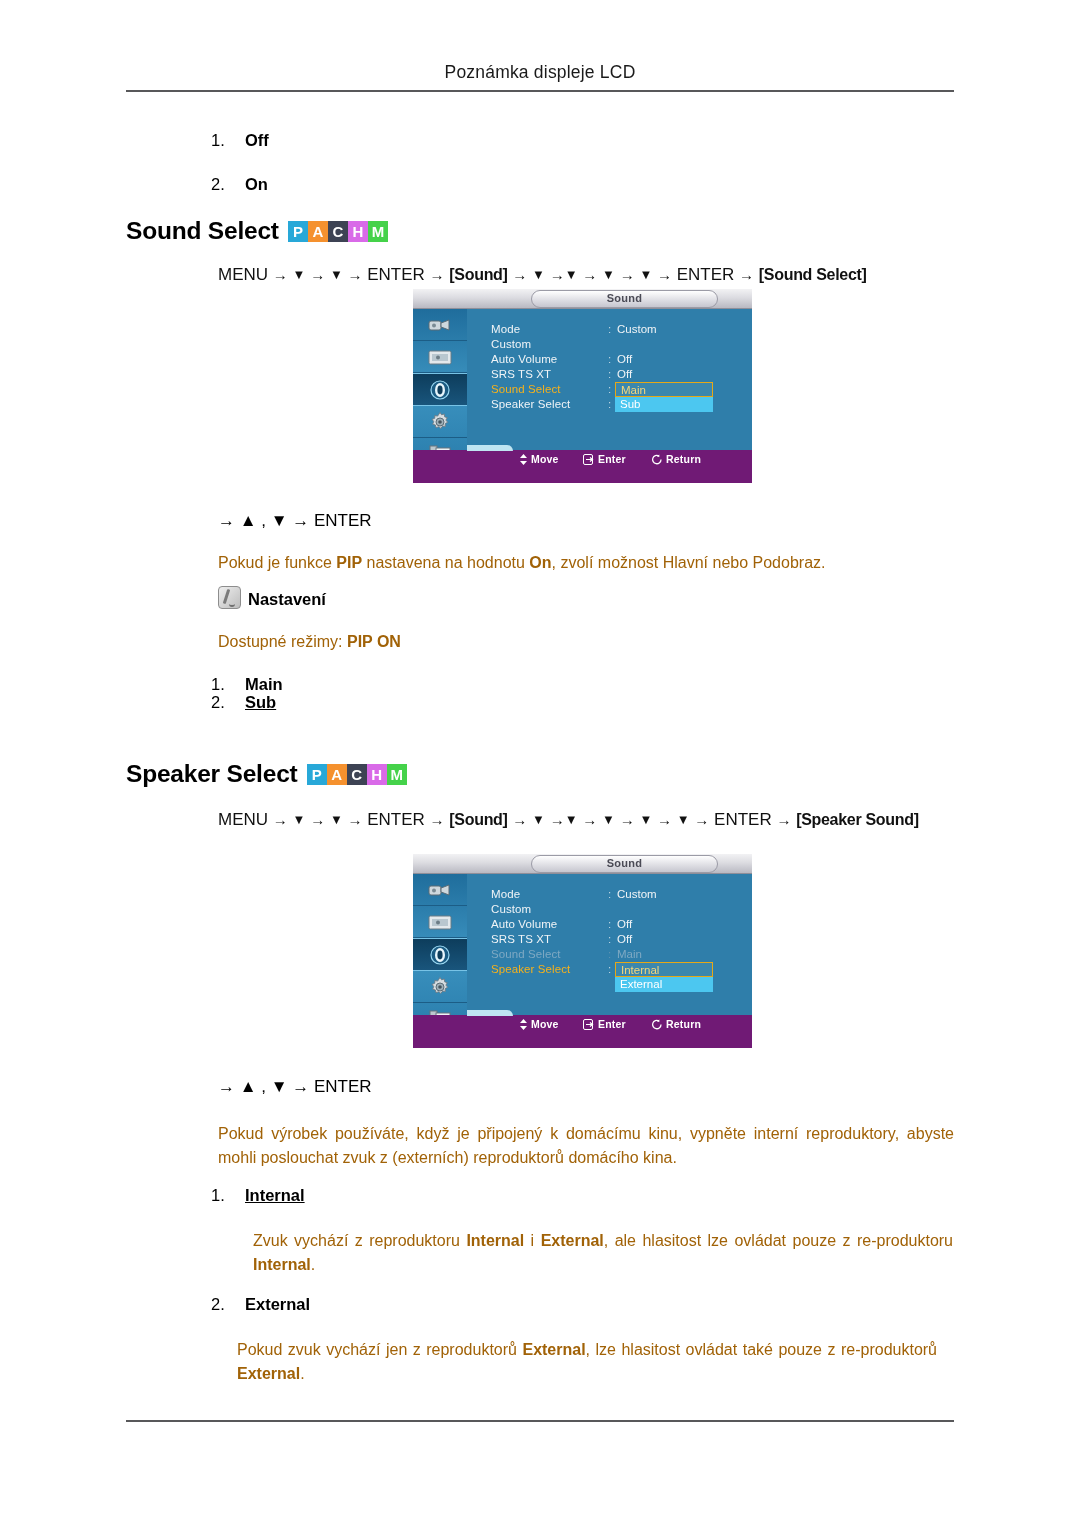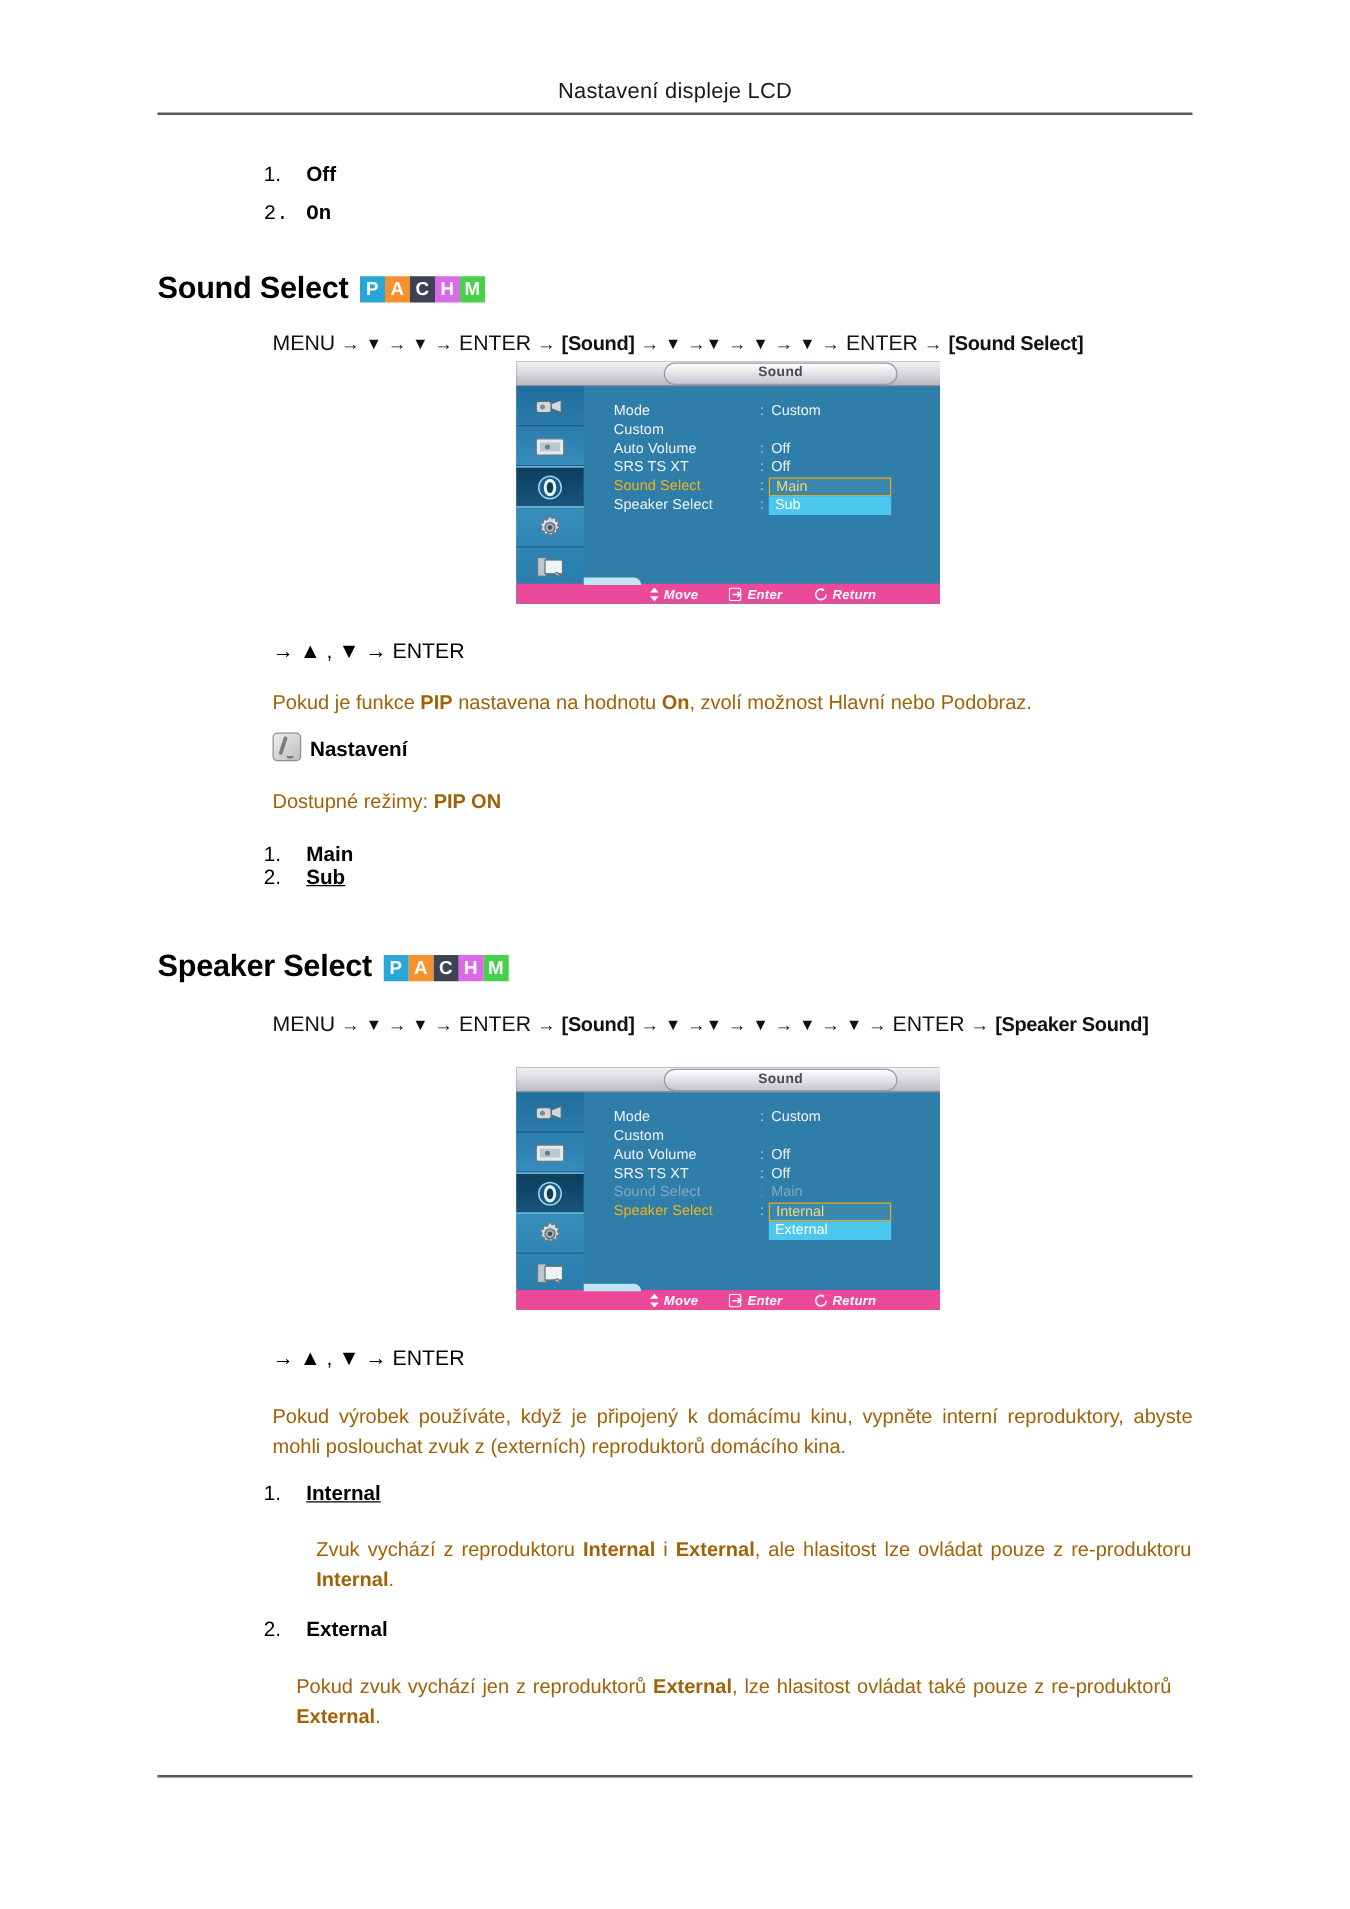--- a/index.html
+++ b/index.html
@@ -254,23 +254,22 @@
   }
   .osd-box.cyan {
     background: #4cc7f0;
     color: #ffffff;
   }
 
   .osd-footer {
     position: absolute;
     left: 0; bottom: 0;
     width: 100%;
-    height: 16px;
-    background: #ec4899;
-    font-style: italic;
+    height: 33px;
+    background: #701a75;
   }
   .osd-footer::before {
     content: "";
     position: absolute;
     left: 54px;
     top: -5px;
     width: 46px;
     height: 6px;
     background: #bfe5f2;
     border-top-right-radius: 10px;
@@ -282,28 +281,28 @@
     color: #ffffff;
     white-space: nowrap;
     font-weight: bold;
     letter-spacing: .2px;
   }
   .osd-fitem svg { vertical-align: -2px; margin-right: 3px; }
 </style>
 </head>
 <body>
 
-<div class="page-header">Nastavení displeje LCD</div>
+<div class="page-header">Poznámka displeje LCD</div>
 <div class="rule rule-top"></div>
 <div class="rule rule-bottom"></div>
 
 <div class="num-item" style="top:131px; left:211px;">
   <span class="num">1.</span><span>Off</span>
 </div>
-<div class="num-item" style="top:161px; left:211px;font-family:Liberation Mono, monospace;">
+<div class="num-item" style="top:175px; left:211px;">
   <span class="num">2.</span><span>On</span>
 </div>
 
 <div class="section-head" style="top:217px;">
   <span>Sound Select</span><span class="badges">
     <span class="badge" style="background: rgb(40, 168, 216);">P</span><span class="badge" style="background: rgb(245, 145, 46);">A</span><span class="badge" style="background: rgb(61, 67, 84);">C</span><span class="badge" style="background: rgb(217, 106, 232);">H</span><span class="badge" style="background: rgb(69, 210, 74);">M</span>
   </span>
 </div>
 
 <div class="nav-path" style="top:263px; left:218px; width:730px;">

